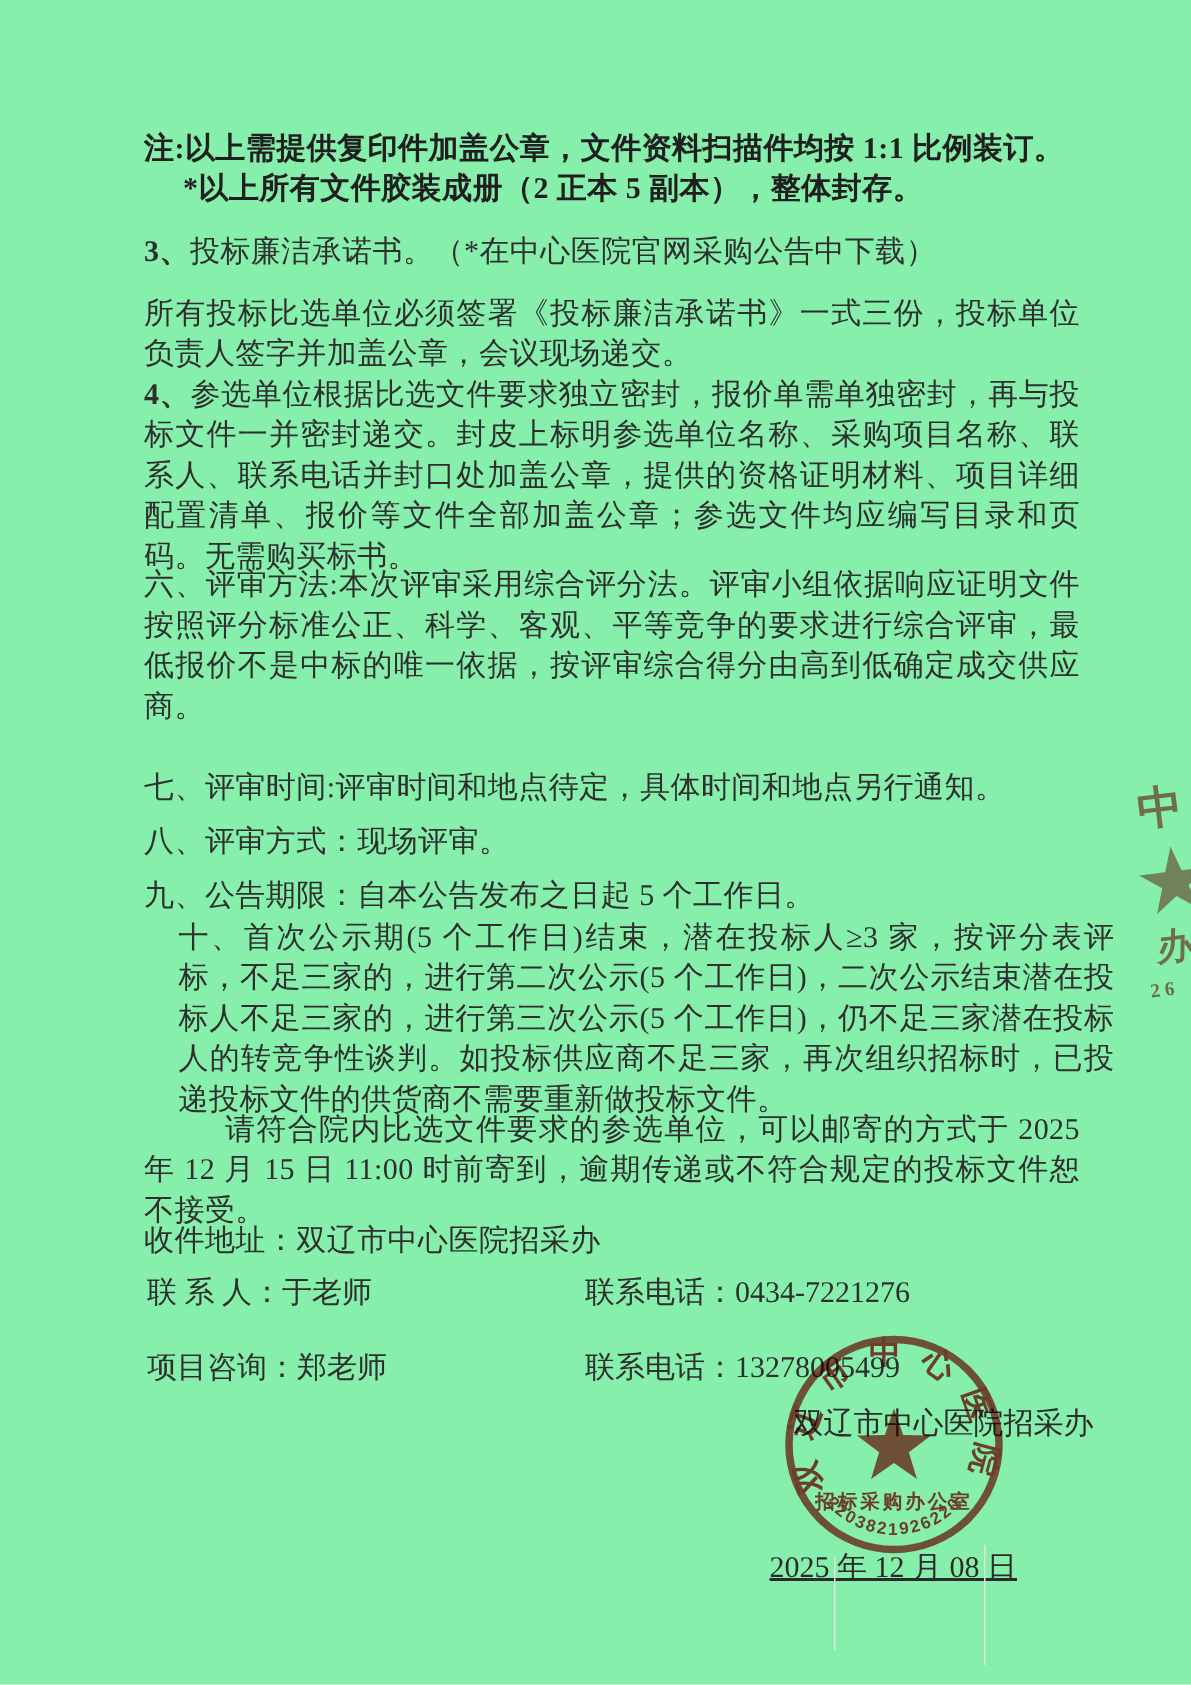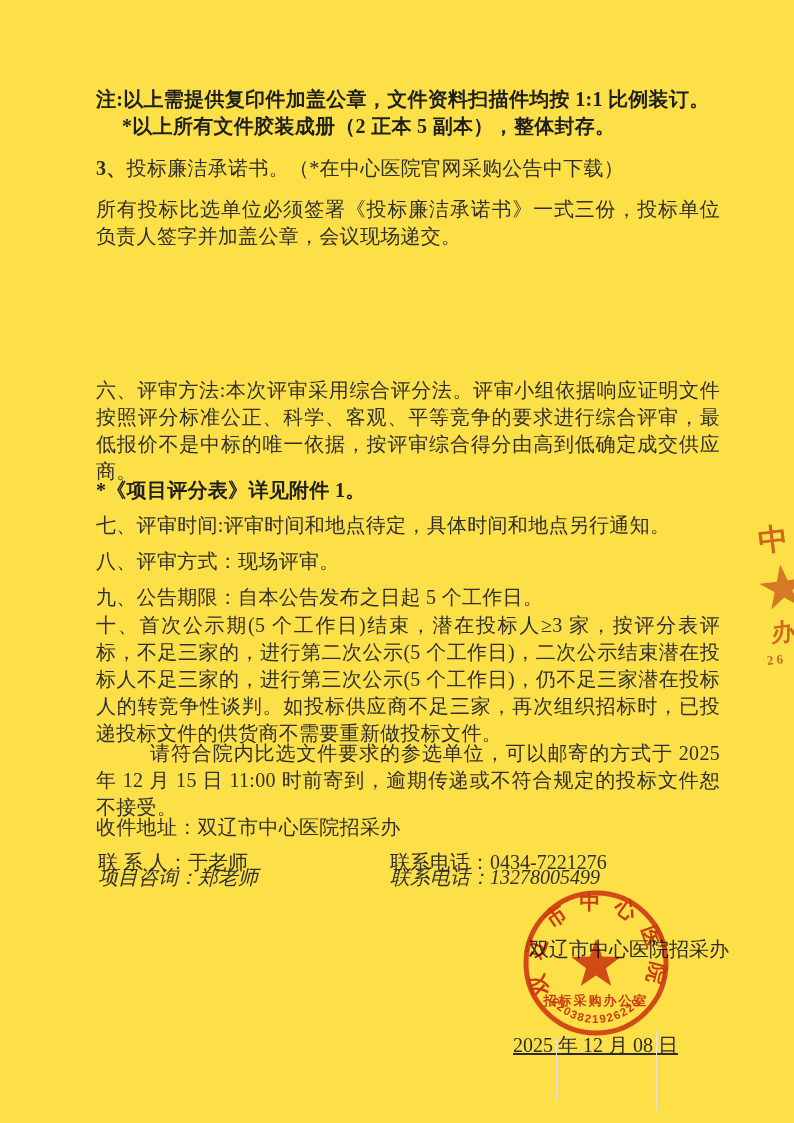--- a/index.html
+++ b/index.html
@@ -1,21 +1,21 @@
 <!DOCTYPE html>
 <html><head>
 <meta charset="utf-8">
 <style>
   html,body{margin:0;padding:0;}
   body{background:#e8e8e8;}
   .page{
     position:relative;
     width:794px;height:1123px;
     margin:0 auto;
-    background:#fde047;
+    background:#86efac;
     overflow:hidden;
     font-family:"Liberation Serif","DejaVu Serif",serif;
     color:#2f2f2f;
   }
   .block{
     position:absolute;
     left:96px;width:624px;
     font-size:20px;line-height:27px;
     text-align:justify;
     letter-spacing:0.3px;
@@ -68,40 +68,42 @@
     <span>注:以上需提供复印件加盖公章，文件资料扫描件均按 1:1 比例装订。</span>
     <span class="indent1">*以上所有文件胶装成册（2 正本 5 副本），整体封存。</span>
   </div>
 
   <div class="block" style="top:155px;">
     <span class="num">3、</span><span>投标廉洁承诺书。（*在中心医院官网采购公告中下载）</span>
   </div>
 
   <div class="block" style="top:196px;">所有投标比选单位必须签署《投标廉洁承诺书》一式三份，投标单位负责人签字并加盖公章，会议现场递交。</div>
 
+  <div class="block" style="top:250px;">
+    <span class="num">4、</span><span>参选单位根据比选文件要求独立密封，报价单需单独密封，再与投标文件一并密封递交。封皮上标明参选单位名称、采购项目名称、联系人、联系电话并封口处加盖公章，提供的资格证明材料、项目详细配置清单、报价等文件全部加盖公章；参选文件均应编写目录和页码。无需购买标书。</span>
+  </div>
 
   <div class="block" style="top:377px;">六、评审方法:本次评审采用综合评分法。评审小组依据响应证明文件按照评分标准公正、科学、客观、平等竞争的要求进行综合评审，最低报价不是中标的唯一依据，按评审综合得分由高到低确定成交供应商。</div>
 
-  <div class="block b" style="top:477px;">*《项目评分表》详见附件 1。</div>
 
   <div class="block" style="top:548px;">八、评审方式：现场评审。</div>
   <div class="block" style="top:512px;">七、评审时间:评审时间和地点待定，具体时间和地点另行通知。</div>
   <div class="block" style="top:584px;">九、公告期限：自本公告发布之日起 5 个工作日。</div>
 
-  <div class="block" style="top:612px;">十、首次公示期(5 个工作日)结束，潜在投标人≥3 家，按评分表评标，不足三家的，进行第二次公示(5 个工作日)，二次公示结束潜在投标人不足三家的，进行第三次公示(5 个工作日)，仍不足三家潜在投标人的转竞争性谈判。如投标供应商不足三家，再次组织招标时，已投递投标文件的供货商不需要重新做投标文件。</div>
+  <div class="block" style="top:612px;margin-left:23px;">十、首次公示期(5 个工作日)结束，潜在投标人≥3 家，按评分表评标，不足三家的，进行第二次公示(5 个工作日)，二次公示结束潜在投标人不足三家的，进行第三次公示(5 个工作日)，仍不足三家潜在投标人的转竞争性谈判。如投标供应商不足三家，再次组织招标时，已投递投标文件的供货商不需要重新做投标文件。</div>
 
   <div class="block firstline-indent" style="top:740px;">请符合院内比选文件要求的参选单位，可以邮寄的方式于 2025 年 12 月 15 日 11:00 时前寄到，逾期传递或不符合规定的投标文件恕不接受。</div>
 
   <div class="block" style="top:814px;">收件地址：双辽市中心医院招采办</div>
 
   <div class="contact-row" style="top:849px;">
     <span class="contact-label">联 系 人：于老师</span>
     <span>联系电话：0434-7221276</span>
   </div>
-  <div class="contact-row" style="top:864px;font-style:italic;">
+  <div class="contact-row" style="top:899px;">
     <span class="contact-label">项目咨询：郑老师</span>
     <span>联系电话：13278005499</span>
   </div>
 
   <div class="sig" style="left:509px;top:936px;margin-left:20px;">双辽市中心医院招采办</div>
   <div class="sig" style="left:513px;top:1032px;text-decoration:underline;">2025 年 12 月 08 日</div>
 
   <div class="stamp">
     <svg width="150" height="150" viewBox="0 0 150 150" xmlns="http://www.w3.org/2000/svg">
       <defs>

